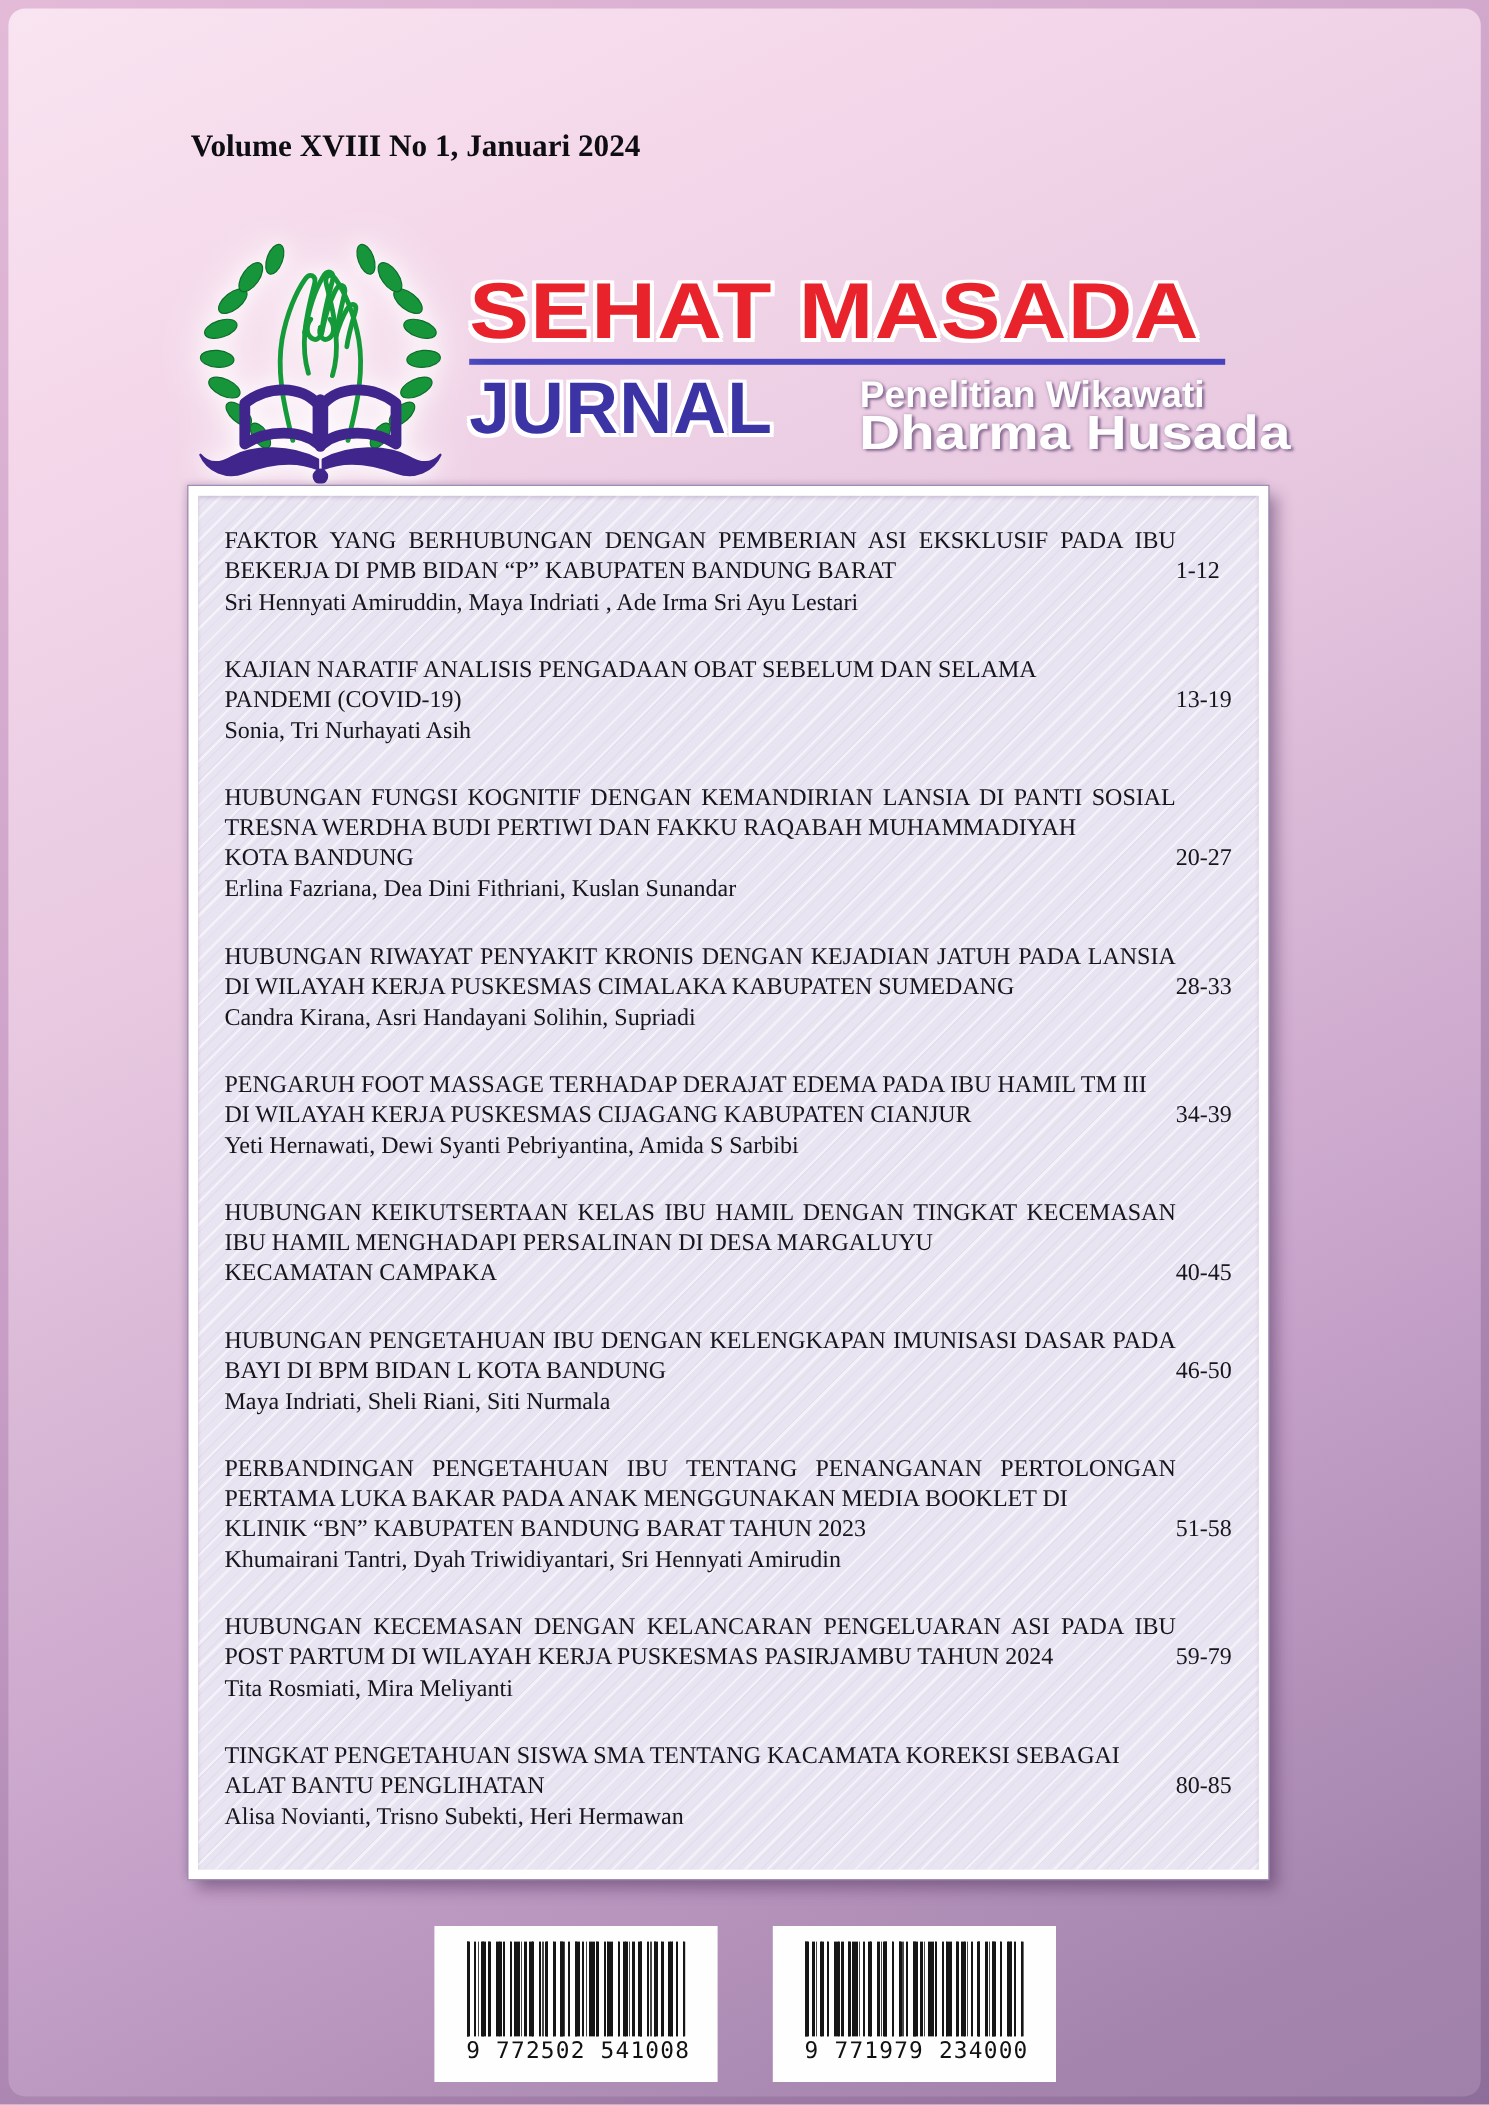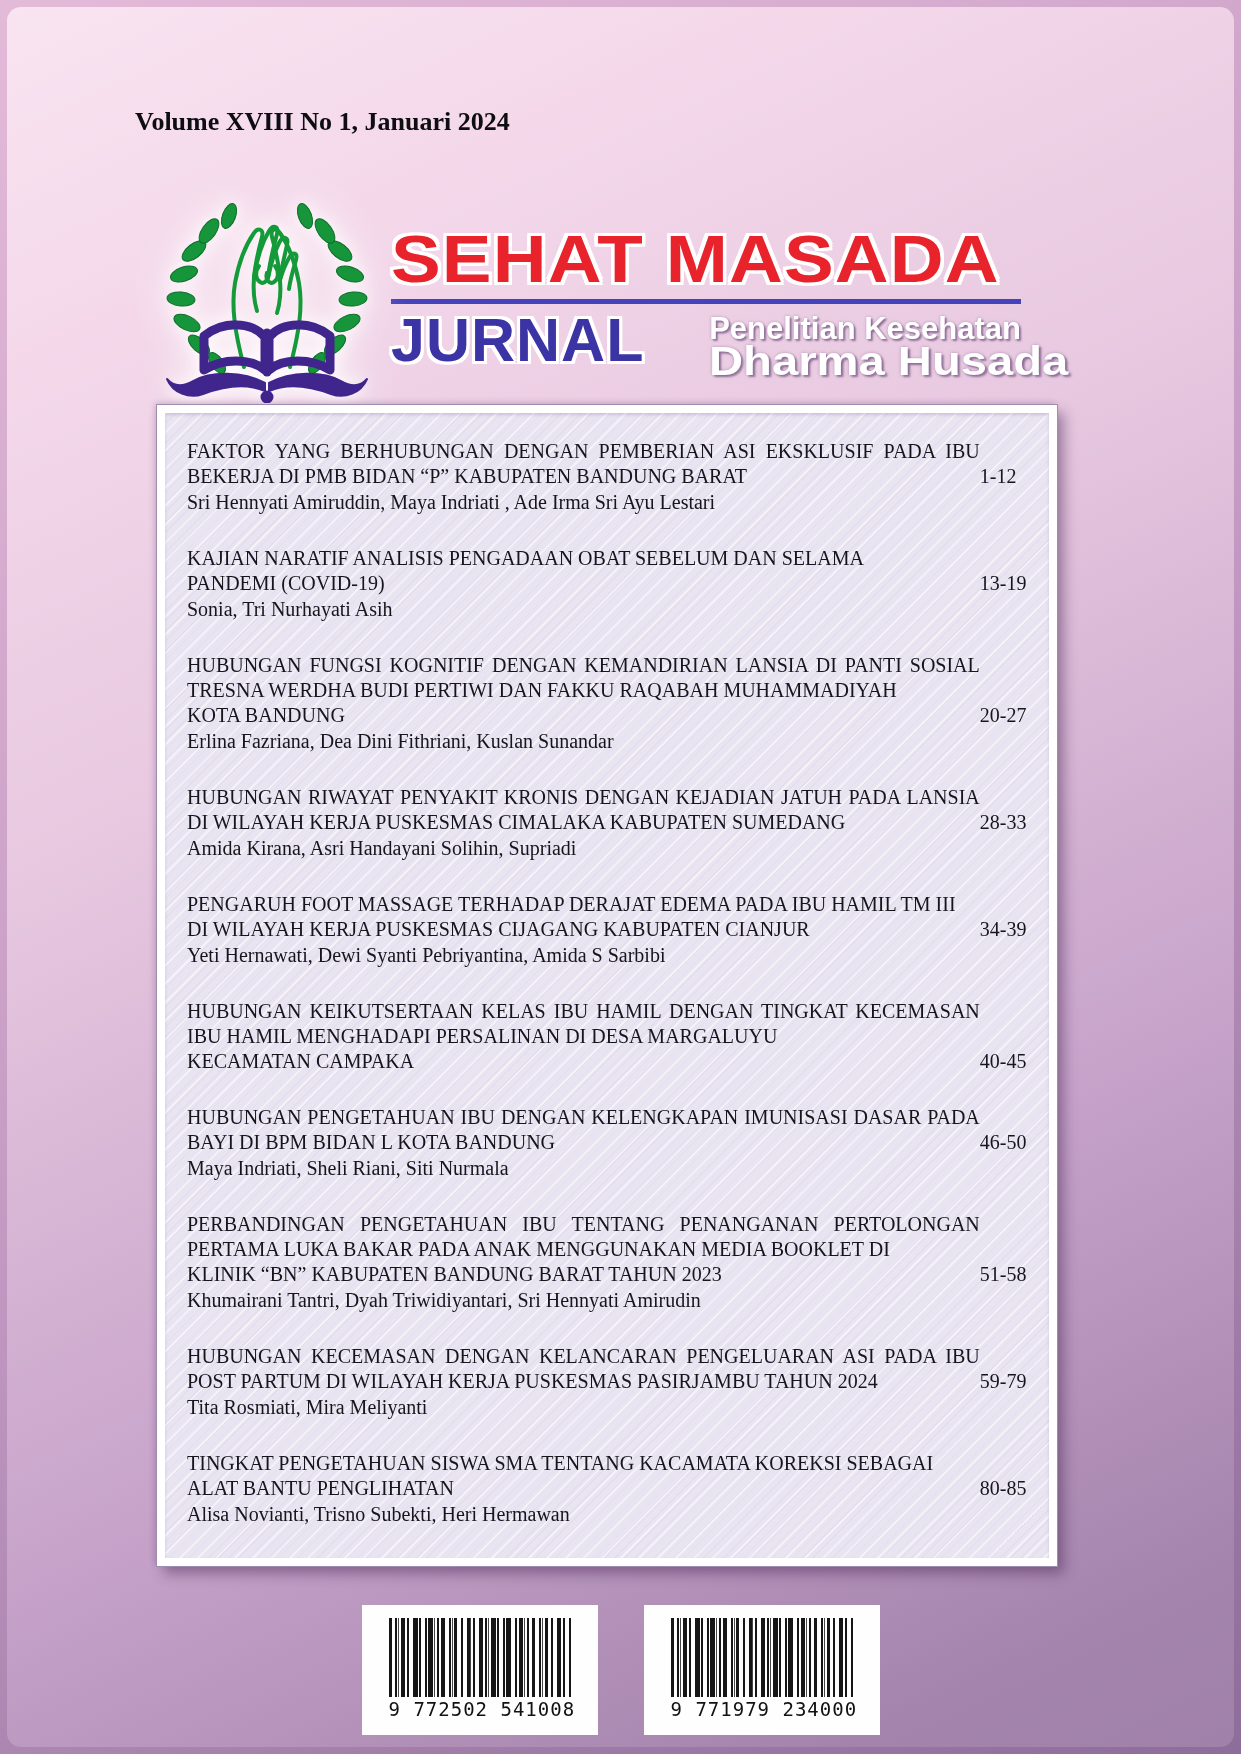--- a/index.html
+++ b/index.html
@@ -9,21 +9,21 @@
   }
   .frame{
     position:absolute;inset:0;
     background:linear-gradient(150deg,#e3bad8 0%,#c89ec6 45%,#8d6d99 100%);
   }
   .page{
     position:absolute;inset:7px;border-radius:14px;overflow:hidden;
     background:linear-gradient(155deg,#f9e4f1 0%,#f4d8ea 16%,#e7c8e0 38%,#c7a3ca 68%,#a484ad 92%,#a081aa 100%);
   }
   .volume-line{
-    position:absolute;left:128px;top:99px;
+    position:absolute;left:152px;top:99px;
     font-weight:700;font-size:26px;line-height:1.2;color:#0d0d12;
     font-family:"Liberation Serif",serif;
   }
   
   .masthead{position:absolute;left:140px;top:164px;display:flex;align-items:center;}
   .logo{width:240px;height:232px;flex:0 0 auto;}
   .logo svg{filter:drop-shadow(0 0 8px rgba(255,255,255,.95)) drop-shadow(0 0 20px rgba(255,255,255,.8));}
   .mast-right{margin-left:4px;width:630px;padding-top:32px;}
   .outline-white{
     text-shadow:-3px -3px 0 #fff,3px -3px 0 #fff,-3px 3px 0 #fff,3px 3px 0 #fff,
@@ -143,21 +143,21 @@
             <circle cx="120" cy="226" r="5.5"></circle>
           </g>
         </svg>
       </div>
       <div class="mast-right">
         <div class="mast-title outline-white">SEHAT MASADA</div>
         <div class="mast-rule"></div>
         <div class="mast-row2">
           <div class="mast-sub outline-white">JURNAL</div>
           <div class="tagline">
-            <div class="tagline-1">Penelitian Kesehatan</div>
+            <div class="tagline-1">Penelitian Wikawati</div>
             <div class="tagline-2">Dharma Husada</div>
           </div>
         </div>
       </div>
     </div>
 
     <div class="toc-box">
 
       <div class="entry">
         <div class="title-row">
@@ -183,21 +183,21 @@
           <div class="entry-pages">20-27</div>
         </div>
         <div class="entry-authors">Erlina Fazriana, Dea Dini Fithriani, Kuslan Sunandar</div>
       </div>
 
       <div class="entry">
         <div class="title-row">
           <div class="entry-title">HUBUNGAN RIWAYAT PENYAKIT KRONIS DENGAN KEJADIAN JATUH PADA LANSIA DI WILAYAH KERJA PUSKESMAS CIMALAKA KABUPATEN SUMEDANG</div>
           <div class="entry-pages">28-33</div>
         </div>
-        <div class="entry-authors">Amida Kirana, Asri Handayani Solihin, Supriadi</div>
+        <div class="entry-authors">Candra Kirana, Asri Handayani Solihin, Supriadi</div>
       </div>
 
       <div class="entry">
         <div class="title-row">
           <div class="entry-title">PENGARUH FOOT MASSAGE TERHADAP DERAJAT EDEMA PADA IBU HAMIL TM III
 DI WILAYAH KERJA PUSKESMAS CIJAGANG KABUPATEN CIANJUR</div>
           <div class="entry-pages">34-39</div>
         </div>
         <div class="entry-authors">Yeti Hernawati, Dewi Syanti Pebriyantina, Amida S Sarbibi</div>
       </div>

